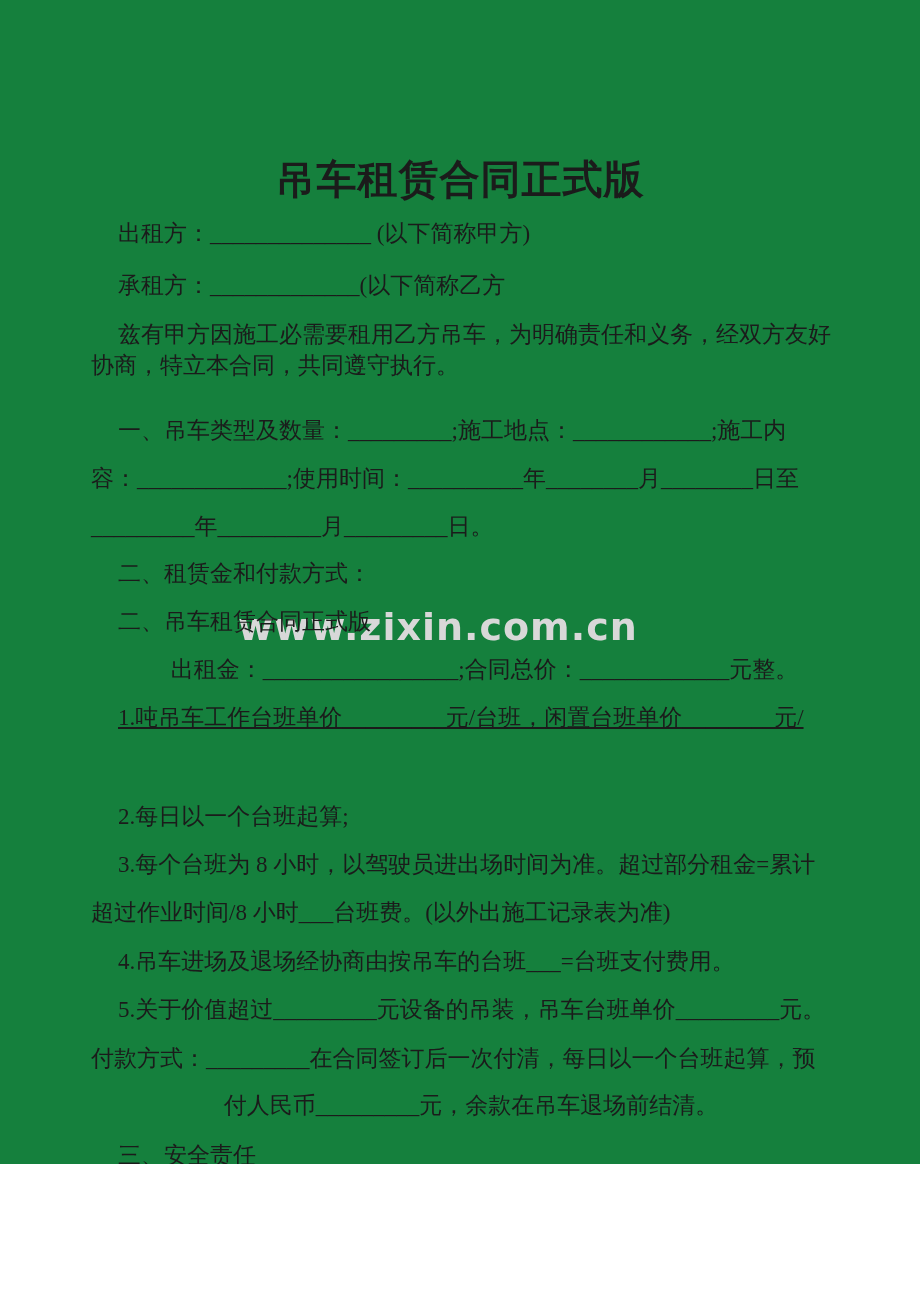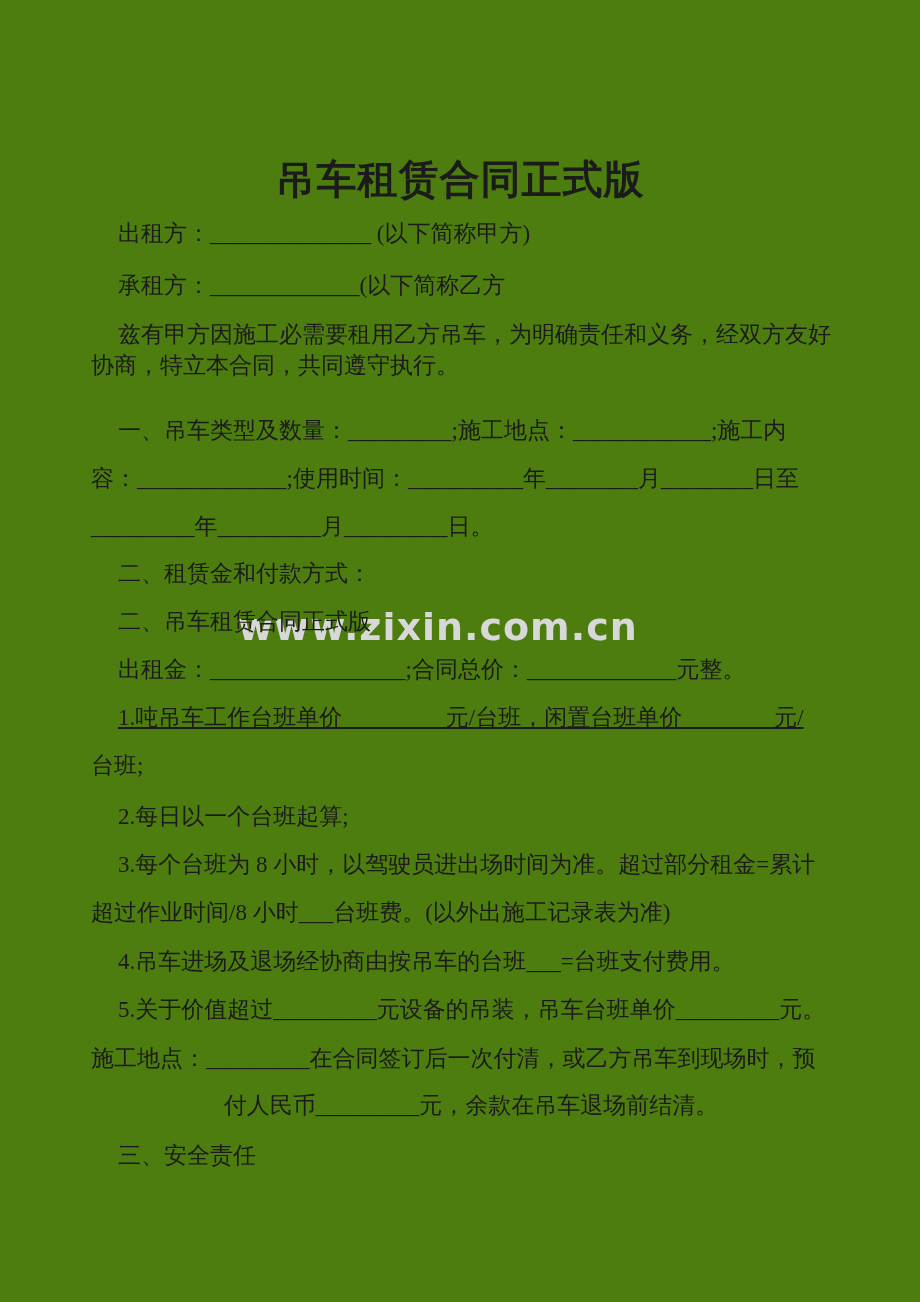--- a/index.html
+++ b/index.html
@@ -1,20 +1,20 @@
 <!DOCTYPE html>
 <html><head>
 <meta charset="utf-8">
 <style>
   html, body { margin: 0; padding: 0; background: #ffffff; }
   .page {
     position: relative;
     width: 920px;
-    height: 1302px;
-    background: #4d7c0f;
+    height: 1164px;
+    background: #15803d;
     overflow: hidden;
     font-family: "Liberation Serif", "DejaVu Serif", serif;
     color: #1b1b1b;
   }
   .doc-title {
     position: absolute;
     top: 158px;
     left: 0;
     width: 920px;
     text-align: center;
@@ -48,21 +48,21 @@
     font-size: 23px;
     line-height: 1.15;
     white-space: pre;
     z-index: 2;
   }
   .ind { text-indent: 27px; }
   
   .y0  { top: 221px; }  .y1  { top: 273px; }  .y2  { top: 322px; }
   .y3  { top: 353px; }  .y4  { top: 418px; }  .y5  { top: 466px; }
   .y6  { top: 514px; }  .y7  { top: 561px; }  .y8  { top: 609px; }
-  .y9  { top: 657px; }  .y10 { top: 705px; text-decoration: underline; }  .y11 { top: 753px; }
+  .y9  { top: 657px; text-align: center; }  .y10 { top: 705px; text-decoration: underline; }  .y11 { top: 753px; }
   .y12 { top: 804px; }  .y13 { top: 852px; }  .y14 { top: 900px; }
   .y15 { top: 949px; }  .y16 { top: 997px; }  .y17 { top: 1046px; }
   .y18 { top: 1093px; text-align: center; } .y19 { top: 1143px; }
 </style>
 </head>
 <body>
 
 <div class="page">
 
   <h1 class="doc-title"><span>吊车租赁合同正式版</span></h1>
@@ -73,23 +73,22 @@
   <p class="ln ind y1">承租方：_____________(以下简称乙方</p>
   <p class="ln ind y2">兹有甲方因施工必需要租用乙方吊车，为明确责任和义务，经双方友好</p>
   <p class="ln y3">协商，特立本合同，共同遵守执行。</p>
   <p class="ln ind y4">一、吊车类型及数量：_________;施工地点：____________;施工内</p>
   <p class="ln y5">容：_____________;使用时间：__________年________月________日至</p>
   <p class="ln y6">_________年_________月_________日。</p>
   <p class="ln ind y7">二、租赁金和付款方式：</p>
   <p class="ln ind y8">二、吊车租赁合同正式版</p>
   <p class="ln ind y9">出租金：_________________;合同总价：_____________元整。</p>
   <p class="ln ind y10">1.吨吊车工作台班单价_________元/台班，闲置台班单价________元/</p>
-  <p class="ln y11">台班;</p>
   <p class="ln ind y12">2.每日以一个台班起算;</p>
   <p class="ln ind y13">3.每个台班为 8 小时，以驾驶员进出场时间为准。超过部分租金=累计</p>
   <p class="ln y14">超过作业时间/8 小时___台班费。(以外出施工记录表为准)</p>
   <p class="ln ind y15">4.吊车进场及退场经协商由按吊车的台班___=台班支付费用。</p>
   <p class="ln ind y16">5.关于价值超过_________元设备的吊装，吊车台班单价_________元。</p>
-  <p class="ln y17">施工地点：_________在合同签订后一次付清，或乙方吊车到现场时，预</p>
+  <p class="ln y17">付款方式：_________在合同签订后一次付清，每日以一个台班起算，预</p>
   <p class="ln y18">付人民币_________元，余款在吊车退场前结清。</p>
   <p class="ln ind y19">三、安全责任</p>
 
 </div>
 
 </body></html>

